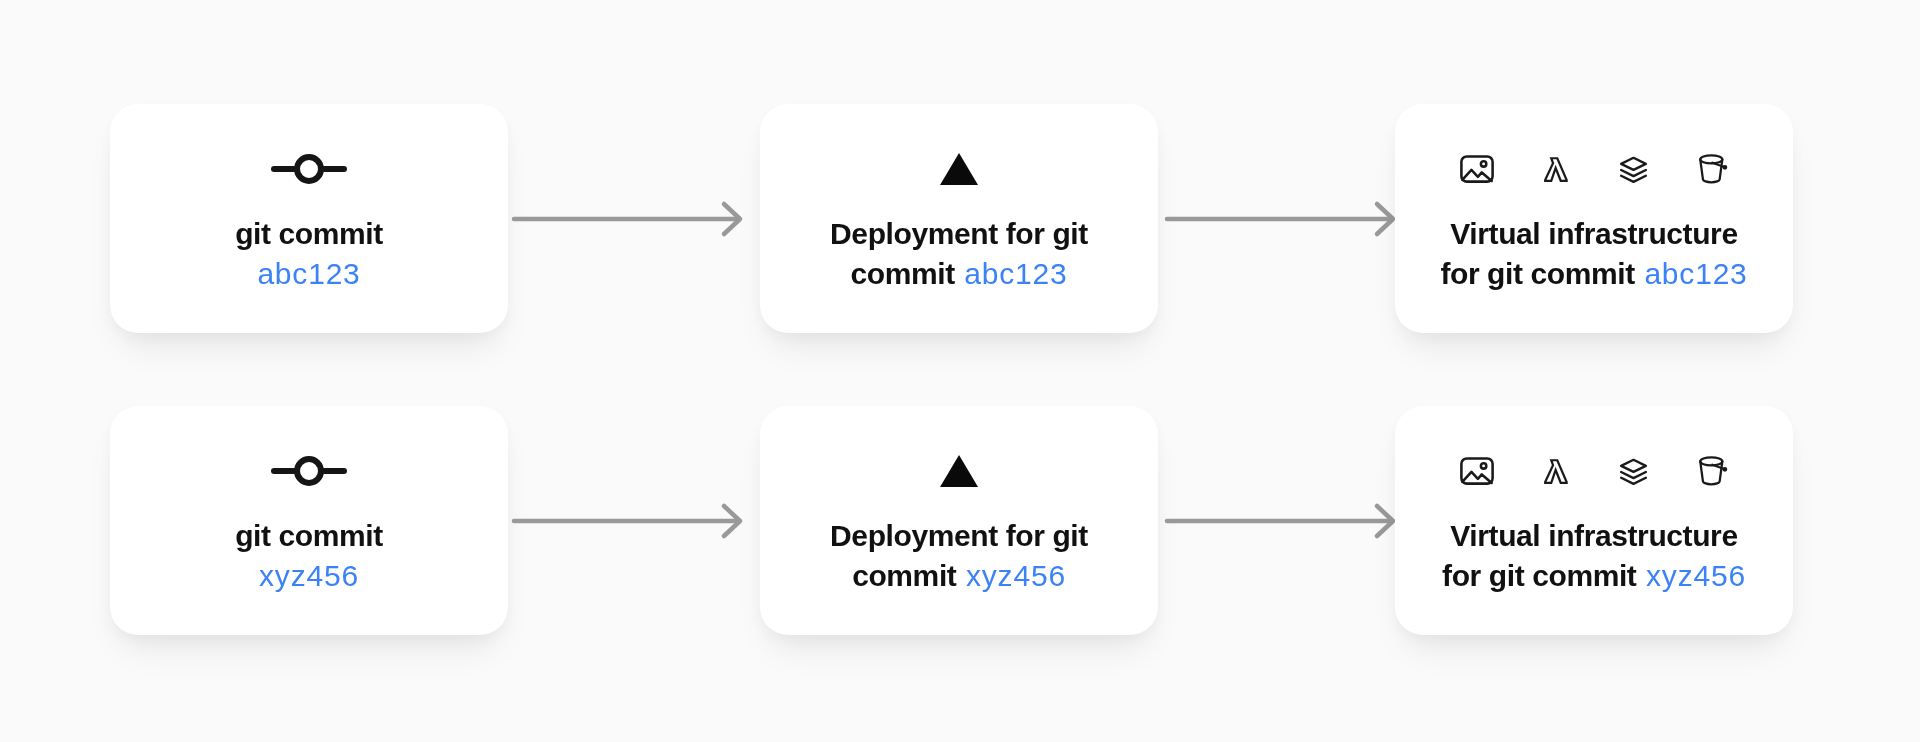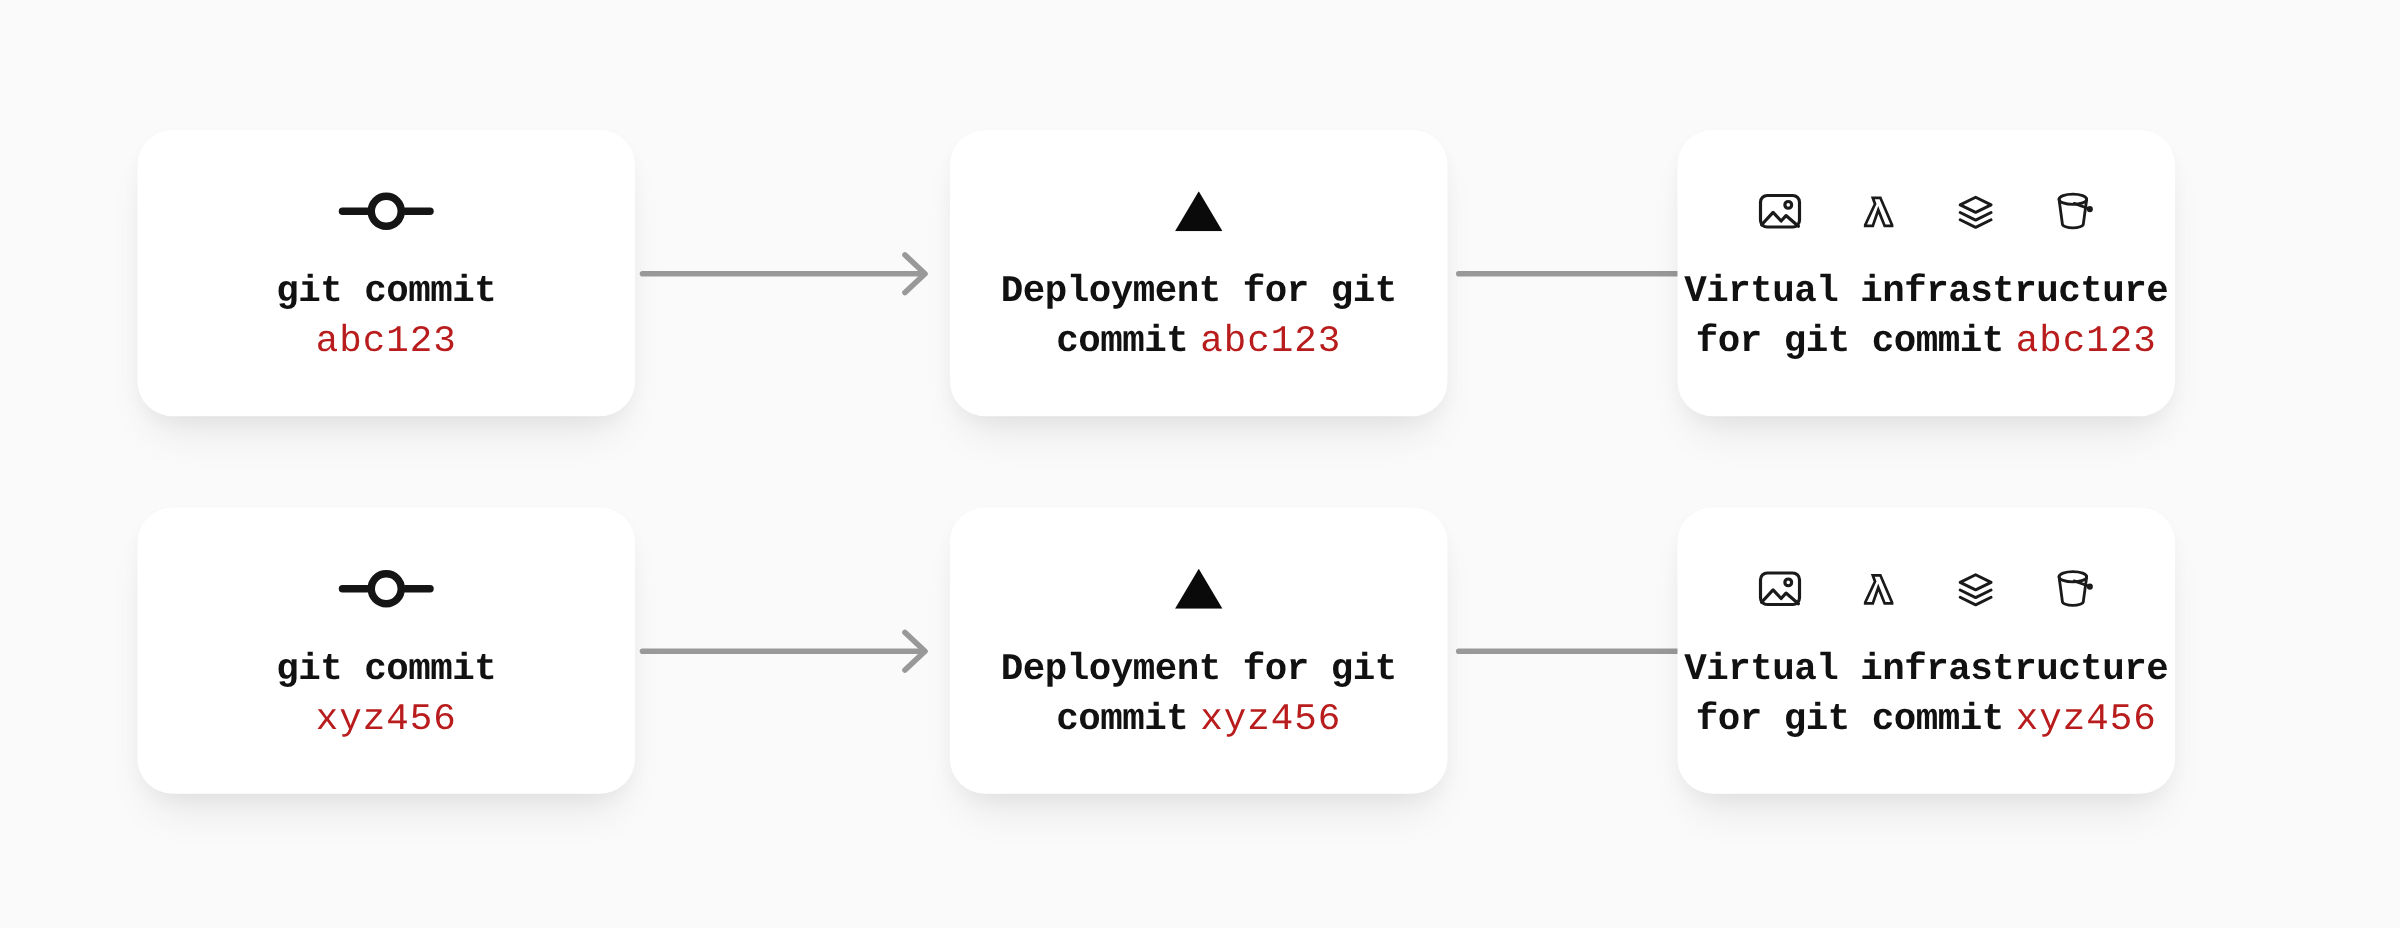--- a/index.html
+++ b/index.html
@@ -2,43 +2,43 @@
 <html><head>
 <meta charset="utf-8">
 <style>
   html,body{margin:0;padding:0;}
   body{
     width:1920px;height:742px;overflow:hidden;
     background:#fafafa;
     font-family:"Liberation Sans", sans-serif;
     color:#121212;
   }
-  .canvas{position:relative;width:1920px;height:594px;font-family:Liberation Mono, monospace;}
+  .canvas{position:relative;width:1920px;height:594px;}
   .card{
     position:absolute;width:398px;height:229px;
     background:#ffffff;border-radius:28px;
     box-shadow:0 22px 36px -12px rgba(0,0,0,0.09), 0 6px 14px rgba(0,0,0,0.03);
     display:flex;flex-direction:column;align-items:center;
     padding-top:44px;box-sizing:border-box;
   }
   .icon-area{
     height:42px;display:flex;align-items:center;justify-content:center;gap:44px;
   }
   .card-text{
     margin-top:24px;text-align:center;
     font-size:30px;line-height:40px;
   }
   .b{font-weight:700;letter-spacing:-0.4px;color:#111111;}
   .b2:not(:empty){margin-right:0.32em;}
-  .code{font-weight:400;letter-spacing:0.8px;color:#b91c1c;}
+  .code{font-weight:400;letter-spacing:0.8px;color:#3b82f6;}
   .arrow{position:absolute;width:250px;height:44px;}
   svg{display:block;}
   
   .r1{top:104px;} .r2{top:406px;}
-  .c1{left:110px;} .c2{left:760px;} .c3{left:1342px;}
+  .c1{left:110px;} .c2{left:760px;} .c3{left:1395px;}
   .a1{left:510px;} .a2{left:1163px;}
   .ar1{top:197px;} .ar2{top:499px;}
 </style>
 </head>
 <body>
 
 <div class="canvas">
 
   <div class="card r1 c1">
     <div class="icon-area">

